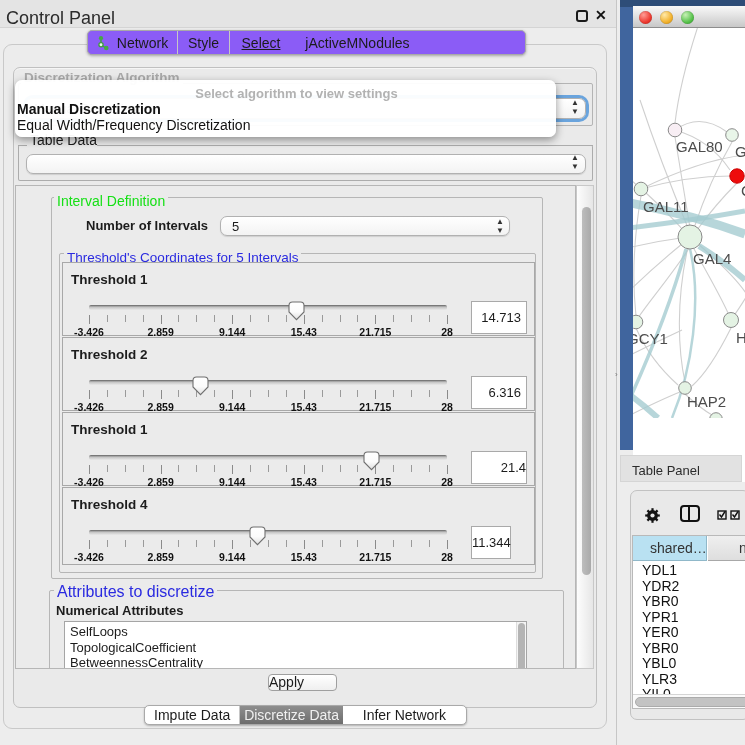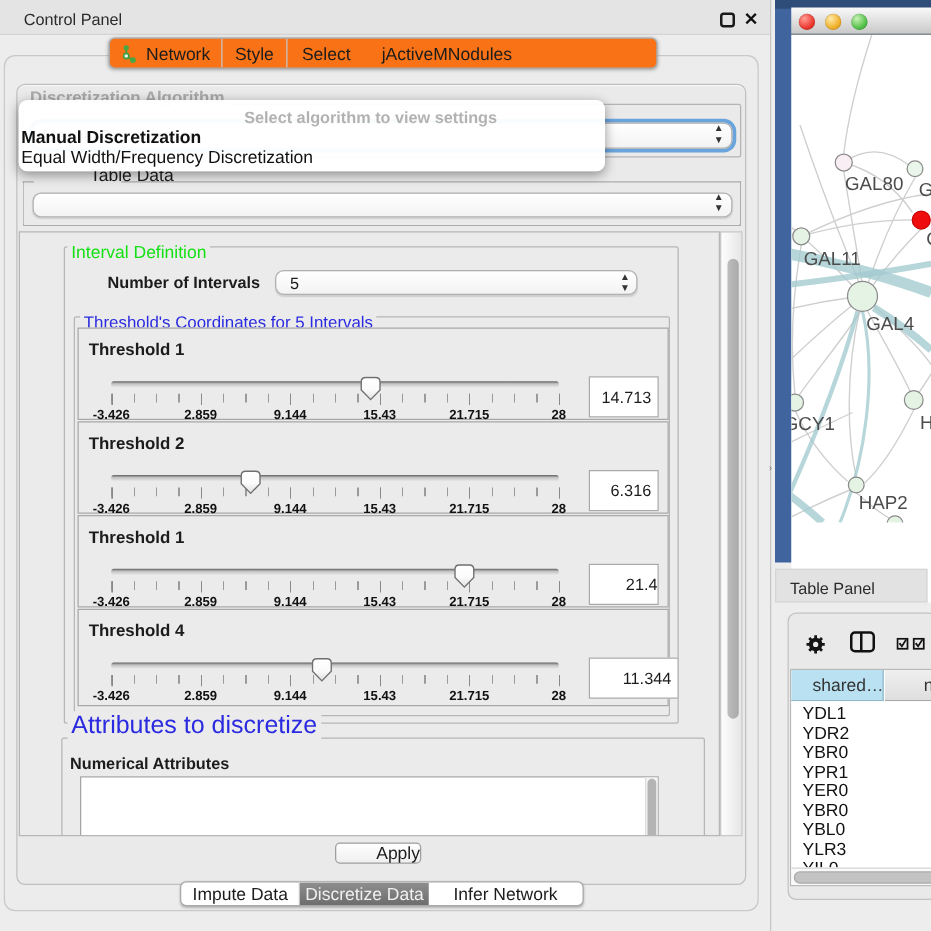--- a/index.html
+++ b/index.html
@@ -7,54 +7,54 @@
 body{font-family:"Liberation Sans",sans-serif;background:#ededed;position:relative;font-size:13px;color:#1c1c1c;}
 .abs{position:absolute;}
 .combo{background:linear-gradient(#ffffff,#f3f3f3);border:1px solid #b1b1b1;border-radius:5px;box-shadow:0 1px 1px rgba(0,0,0,0.12);}
 </style>
 </head>
 <body>
 
 <div class="abs" style="left:0;top:0;width:617px;height:745px;background:#ededed;border-right:1px solid #c6c6c6;">
 
   <div class="abs" style="left:0;top:0;width:616px;height:28px;background:#e4e4e4;border-bottom:1px solid #d4d4d4;"></div>
-  <div class="abs" style="left:19px;top:8px;font-size:13px;color:#2b2b2b;">Control Panel</div>
+  <div class="abs" style="left:6px;top:8px;font-size:18px;color:#2b2b2b;">Control Panel</div>
   <div class="abs" style="left:576px;top:10px;width:12px;height:12px;border:2px solid #1a1a1a;border-radius:3px;"></div>
   <div class="abs" style="left:595px;top:7px;font-size:14px;font-weight:bold;color:#111;">✕</div>
 
-  <div class="abs" style="left:87px;top:30px;width:439px;height:25px;background:#f97316;border:1px solid #a9a9a9;border-radius:5px;box-shadow:0 1px 3px rgba(0,0,0,0.3);overflow:hidden;display:flex;z-index:3;font-size:14px;">
+  <div class="abs" style="left:87px;top:30px;width:439px;height:25px;background:#8b5cf6;border:1px solid #a9a9a9;border-radius:5px;box-shadow:0 1px 3px rgba(0,0,0,0.3);overflow:hidden;display:flex;z-index:3;font-size:14px;">
     <div style="width:90px;display:flex;align-items:center;justify-content:center;border-right:1px solid #c6c6c6;">
       <svg width="13" height="16" viewBox="0 0 13 16" style="margin-right:7px;">
         <line x1="4" y1="4" x2="4" y2="10" stroke="#3f9e3f" stroke-width="1.4"></line>
         <line x1="4" y1="10" x2="9" y2="13" stroke="#3f9e3f" stroke-width="1.4"></line>
         <circle cx="4" cy="3.2" r="2.1" fill="#45a845"></circle>
         <circle cx="4" cy="9.8" r="2.1" fill="#eaf5ea" stroke="#3f9e3f" stroke-width="1.3"></circle>
         <circle cx="9.3" cy="13" r="2.3" fill="#45a845"></circle>
       </svg>
       <span>Network</span>
     </div>
     <div style="width:52px;display:flex;align-items:center;justify-content:center;border-right:1px solid #c6c6c6;">Style</div>
-    <div style="width:62px;display:flex;align-items:center;justify-content:center;">Select</div>
+    <div style="width:62px;display:flex;align-items:center;justify-content:center;text-decoration:underline;">Select</div>
     <div style="width:131px;display:flex;align-items:center;justify-content:center;">jActiveMNodules</div>
   </div>
 
   <div class="abs" style="left:3px;top:44px;width:604px;height:685px;background:#ececec;border:1px solid #c9c9c9;border-radius:9px;"></div>
 
   <div class="abs" style="left:13px;top:67px;width:584px;height:641px;background:#eaeaea;border:1px solid #c0c0c0;border-radius:7px;box-shadow:inset 0 1px 0 #f6f6f6;"></div>
 
   <div class="abs" style="left:18px;top:83px;width:575px;height:43px;border:1px solid #b4b4b4;border-radius:2px;"></div>
   <div class="abs" style="left:21px;top:70px;font-size:13.5px;font-weight:600;color:#a9a9a9;background:#eaeaea;padding:0 3px;">Discretization Algorithm</div>
   <div class="abs combo" style="left:26px;top:98px;width:560px;height:21px;box-shadow:0 0 0 3px rgba(92,156,220,0.9);border-radius:7px;"></div>
   <div class="abs" style="left:568px;top:98px;width:14px;height:20px;font-size:8px;line-height:9px;color:#333;text-align:center;">▲<br>▼</div>
   <div class="abs" style="left:34px;top:101px;color:#333;">Manual Discretization</div>
 
   <div class="abs" style="left:18px;top:145px;width:575px;height:36px;border:1px solid #acacac;border-radius:2px;border-top:none;"></div>
   <div class="abs" style="left:18px;top:145px;width:9px;height:1px;background:#acacac;"></div>
   <div class="abs" style="left:97px;top:145px;width:496px;height:1px;background:#acacac;"></div>
-  <div class="abs" style="left:30px;top:132px;font-size:14px;color:#1c1c1c;margin-left:42px;">Table Data</div>
+  <div class="abs" style="left:30px;top:132px;font-size:14px;color:#1c1c1c;">Table Data</div>
   <div class="abs combo" style="left:26px;top:154px;width:560px;height:20px;border-radius:7px;"></div>
   <div class="abs" style="left:568px;top:153px;width:14px;height:20px;font-size:8px;line-height:9px;color:#333;text-align:center;">▲<br>▼</div>
 
   <div class="abs" style="left:15px;top:185px;width:561px;height:484px;border:1px solid #b6b6b6;background:#ebebeb;overflow:hidden;">
 
     <div class="abs" style="left:35px;top:11px;width:492px;height:382px;border:1px solid #b6b6b6;border-radius:2px;"></div>
     <div class="abs" style="left:38px;top:7px;background:#ebebeb;padding:0 3px;color:#15e015;font-size:14px;">Interval Definition</div>
 
     <div class="abs" style="left:70px;top:32px;font-weight:bold;">Number of Intervals</div>
     <div class="abs combo" style="left:204px;top:30px;width:290px;height:20px;border-radius:7px;"></div>
@@ -155,37 +155,38 @@
         <path d="M 1,4.5 Q 1,1 4.5,1 L 12.5,1 Q 16,1 16,4.5 L 16,11 L 8.5,18.7 L 1,11 Z" fill="url(#th301)" stroke="#6f6f6f" stroke-width="1.1"></path>
       </svg>
       <div class="abs" style="left:0;top:63px;width:440px;height:13px;font-size:10.5px;font-weight:bold;color:#111;">
           <span style="position:absolute;left:0px;top:0;width:52px;text-align:center;">-3.426</span>
           <span style="position:absolute;left:71.6px;top:0;width:52px;text-align:center;">2.859</span>
           <span style="position:absolute;left:143.2px;top:0;width:52px;text-align:center;">9.144</span>
           <span style="position:absolute;left:214.8px;top:0;width:52px;text-align:center;">15.43</span>
           <span style="position:absolute;left:286.4px;top:0;width:52px;text-align:center;">21.715</span>
           <span style="position:absolute;left:358px;top:0;width:52px;text-align:center;">28</span>
         </div>
-      <div class="abs" style="left:408px;top:38px;width:72px;height:33px;background:#fff;border:1px solid #a9a9a9;text-align:right;line-height:31px;padding-right:5px;">11.344</div>
+      <div class="abs" style="left:408px;top:38px;width:40px;height:33px;background:#fff;border:1px solid #a9a9a9;text-align:right;line-height:31px;padding-right:5px;">11.344</div>
     </div>
 
     <div class="abs" style="left:33px;top:404px;width:515px;height:90px;border:1px solid #b6b6b6;border-radius:2px;"></div>
-    <div class="abs" style="left:38px;top:383px;background:#ebebeb;padding:0 3px;color:#2a2ae0;font-size:20px;">Attributes to discretize</div>
+    <div class="abs" style="left:38px;top:397px;background:#ebebeb;padding:0 3px;color:#2a2ae0;font-size:16px;">Attributes to discretize</div>
     <div class="abs" style="left:40px;top:417px;font-weight:bold;">Numerical Attributes</div>
     <div class="abs" style="left:48px;top:435px;width:463px;height:60px;background:#fff;border:1px solid #a5a5a5;">
+      <div style="padding:2px 0 0 5px;line-height:15.6px;">SelfLoops<br>TopologicalCoefficient<br>BetweennessCentrality</div>
       <div class="abs" style="right:0;top:0;width:10px;height:59px;background:#f4f4f4;border-left:1px solid #ddd;">
         <div class="abs" style="left:1px;top:1px;width:7px;height:56px;background:#b4b4b4;border-radius:4px;"></div>
       </div>
     </div>
   </div>
 
   <div class="abs" style="left:576px;top:185px;width:18px;height:484px;background:linear-gradient(to right,#fdfdfd,#e6e6e6);border:1px solid #c8c8c8;"></div>
   <div class="abs" style="left:582px;top:207px;width:9px;height:368px;background:linear-gradient(to right,#bdbdbd,#a9a9a9);border-radius:5px;"></div>
 
-  <div class="abs" style="left:268px;top:674px;width:69px;height:17px;background:linear-gradient(#ffffff,#efefef);border:1px solid #9f9f9f;border-radius:4px;text-align:right;line-height:15px;font-size:14px;">Apply</div>
+  <div class="abs" style="left:268px;top:674px;width:69px;height:17px;background:linear-gradient(#ffffff,#efefef);border:1px solid #9f9f9f;border-radius:4px;text-align:left;line-height:15px;font-size:14px;">Apply</div>
 
   <div class="abs" style="left:144px;top:705px;width:323px;height:20px;background:#fff;border:1px solid #a9a9a9;border-radius:5px;box-shadow:0 1px 2px rgba(0,0,0,0.25);overflow:hidden;display:flex;z-index:3;font-size:14px;">
     <div style="width:96px;display:flex;align-items:center;justify-content:center;border-right:1px solid #c6c6c6;">Impute Data</div>
     <div style="width:103px;display:flex;align-items:center;justify-content:center;background:linear-gradient(#8e8e8e,#6d6d6d);color:#f0f0f0;">Discretize Data</div>
     <div style="width:124px;display:flex;align-items:center;justify-content:center;">Infer Network</div>
   </div>
 </div>
 
 <div class="abs" style="left:615px;top:370px;font-size:8px;color:#777;z-index:4;">›</div>
 
@@ -288,17 +289,17 @@
     <div class="abs" style="left:75px;top:0;width:60px;height:25px;background:linear-gradient(#efefef,#dedede);border-bottom:1px solid #a8a8a8;line-height:24px;color:#333;font-size:14px;padding-left:31px;">na</div>
     <div class="abs" style="left:0;top:25px;width:140px;height:133px;background:#fff;font-size:14px;color:#111;overflow:hidden;">
       <div style="padding:2px 0 0 9px;line-height:15.5px;float:left;width:50px;">YDL1<br>YDR2<br>YBR0<br>YPR1<br>YER0<br>YBR0<br>YBL0<br>YLR3<br>YIL0</div>
     </div>
     <div class="abs" style="left:0;top:158px;width:119px;height:14px;background:#fafafa;border-top:1px solid #d5d5d5;">
       <div class="abs" style="left:2px;top:2px;width:115px;height:10px;background:#c3c3c3;border:1px solid #ababab;border-radius:6px;"></div>
     </div>
   </div>
 </div>
 
-<div class="abs" style="left:15px;top:80px;width:469px;height:57px;background:rgba(255,255,255,0.96);border-radius:7px;box-shadow:0 3px 9px rgba(0,0,0,0.4);">
+<div class="abs" style="left:15px;top:80px;width:541px;height:57px;background:rgba(255,255,255,0.96);border-radius:7px;box-shadow:0 3px 9px rgba(0,0,0,0.4);">
   <div class="abs" style="left:0;top:6px;width:563px;text-align:center;font-weight:bold;color:#b2b2b2;">Select algorithm to view settings</div>
   <div class="abs" style="left:2px;top:21px;font-size:14px;font-weight:bold;color:#111;">Manual Discretization</div>
   <div class="abs" style="left:2px;top:37px;font-size:14px;color:#111;">Equal Width/Frequency Discretization</div>
 </div>
 
 </body></html>

